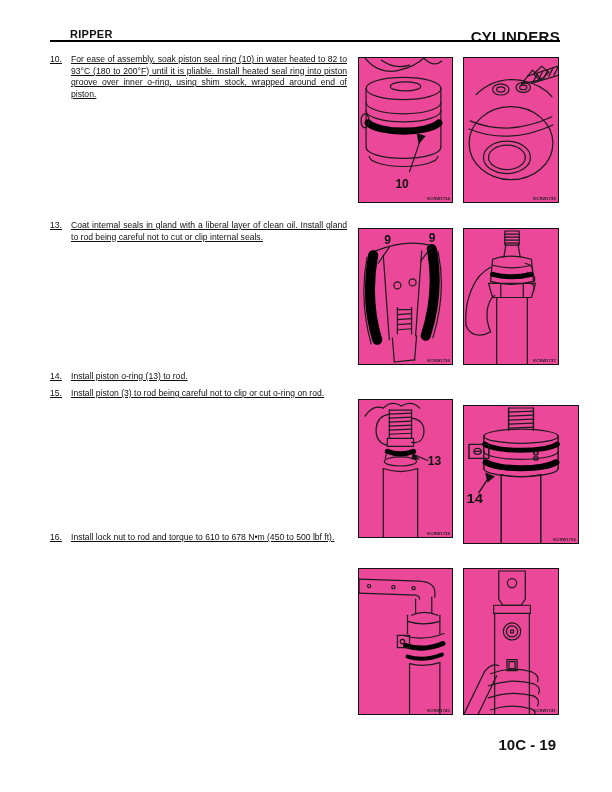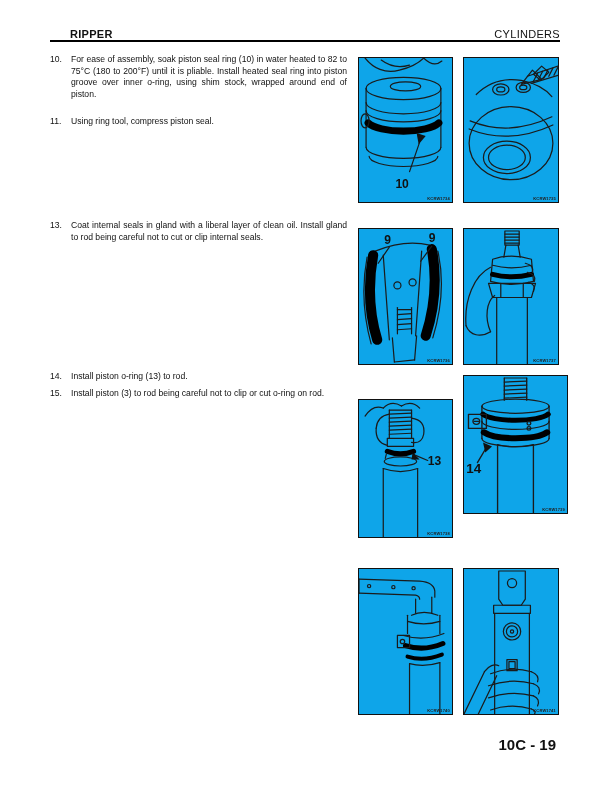--- a/index.html
+++ b/index.html
@@ -1,27 +1,27 @@
 <!DOCTYPE html>
 <html><head>
 <meta charset="utf-8">
 <style>
   html,body{margin:0;padding:0;background:#ffffff;}
   .page{position:relative;width:612px;height:792px;background:#fff;overflow:hidden;
         font-family:"Liberation Sans","DejaVu Sans",sans-serif;color:#111;}
   
   .hdr-left{position:absolute;left:50px;top:28px;font-size:11px;font-weight:bold;letter-spacing:.3px;padding-left:20px;}
-  .hdr-right{position:absolute;right:52px;top:28px;font-size:11px;font-weight:normal;letter-spacing:.3px;}
+  .hdr-right{position:absolute;right:52px;top:28px;font-size:15px;font-weight:bold;letter-spacing:.3px;}
   .hdr-rule{position:absolute;left:50px;top:40px;width:510px;height:2px;background:#000;}
   
-  .step{position:absolute;left:50px;width:297px;display:flex;align-items:flex-start;}
+  .step{position:absolute;left:50px;width:297px;display:flex;align-items:flex-start;text-decoration:underline;}
   .step-num{flex:none;width:21px;font-size:8.6px;line-height:11.6px;}
   .step-text{flex:1;font-size:8.6px;line-height:11.6px;text-align:justify;}
   
-  .fig{position:absolute;border:1.5px solid #111;background:#0ea5e9;box-sizing:border-box;}
+  .fig{position:absolute;border:1.5px solid #111;background:#ec4899;box-sizing:border-box;}
   .fig svg{display:block;width:100%;height:100%;}
   .fig-cap{position:absolute;right:2px;bottom:1px;font-size:7px;font-weight:bold;color:#222;
            transform:scale(.58);transform-origin:right bottom;letter-spacing:.2px;white-space:nowrap;}
   
   .pagenum{position:absolute;right:56px;top:736px;font-size:15px;font-weight:bold;}
   
   .art{stroke:#1b1b1b;stroke-width:1.2;fill:none;stroke-linecap:round;stroke-linejoin:round;}
   .art .blk{stroke:#000;}
   .art .fil{fill:#111;stroke:none;}
   .art text{fill:#111;stroke:none;font-family:"Liberation Sans","DejaVu Sans",sans-serif;
@@ -31,37 +31,37 @@
 <body>
 
 <div class="page">
 
   <div class="hdr-left">RIPPER</div>
   <div class="hdr-right">CYLINDERS</div>
   <div class="hdr-rule"></div>
 
   <div class="step" style="top:54px">
     <span class="step-num">10.</span>
-    <span class="step-text">For ease of assembly, soak piston seal ring (10) in water heated to 82 to 75°C (180 to 200°F) until it is pliable. Install heated seal ring into piston groove over inner o-ring, using shim stock, wrapped around end of piston.</span>
-  </div>
-  <div class="step" style="top:116px">
-    <span class="step-num">11.</span>
-    <span class="step-text">Using ring tool, compress piston seal.</span>
+    <span class="step-text">For ease of assembly, soak piston seal ring (10) in water heated to 82 to 93°C (180 to 200°F) until it is pliable. Install heated seal ring into piston groove over inner o-ring, using shim stock, wrapped around end of piston.</span>
   </div>
   <div class="step" style="top:220px">
     <span class="step-num">13.</span>
     <span class="step-text">Coat internal seals in gland with a liberal layer of clean oil. Install gland to rod being careful not to cut or clip internal seals.</span>
   </div>
   <div class="step" style="top:371px">
     <span class="step-num">14.</span>
     <span class="step-text">Install piston o-ring (13) to rod.</span>
   </div>
   <div class="step" style="top:388px">
     <span class="step-num">15.</span>
     <span class="step-text">Install piston (3) to rod being careful not to clip or cut o-ring on rod.</span>
+  </div>
+  <div class="step" style="top:532px">
+    <span class="step-num">16.</span>
+    <span class="step-text">Install lock nut to rod and torque to 610 to 678 N•m (450 to 500 lbf ft).</span>
   </div>
 
   <div class="fig" style="left:358px;top:57px;width:95px;height:146px">
     <svg class="art" viewBox="0 0 92 142" preserveAspectRatio="none">
       <path d="M6,0 C14,10 26,16 40,12 C52,9 60,4 64,0"></path>
       <path d="M64,0 C70,6 76,8 82,3"></path>
       <path d="M22,2 C30,8 40,10 50,7"></path>
       <ellipse cx="44" cy="30" rx="37" ry="11"></ellipse>
       <ellipse cx="46" cy="28" rx="15" ry="4.5"></ellipse>
       <path d="M7,30 L7,88"></path>
@@ -185,21 +185,21 @@
       <path d="M52,18 q14,2 12,16 q-2,10 -12,8"></path>
       <path d="M30,14 q-12,2 -13,14"></path>
       <path d="M17,28 q-1,14 11,17"></path>
       <line x1="56" y1="55" x2="68" y2="60"></line>
       <polygon class="fil" points="53,52 60,59 52,59"></polygon>
       <text x="68" y="65">13</text>
     </svg>
     <span class="fig-cap">KCRW1738</span>
   </div>
 
-  <div class="fig" style="left:463px;top:375px;width:105px;height:139px">
+  <div class="fig" style="left:463px;top:405px;width:116px;height:139px">
     <svg class="art" viewBox="0 0 92 136" preserveAspectRatio="none">
       <path d="M36,2 L36,24"></path>
         <path d="M56,2 L56,24"></path>
         <path d="M36,2 L56,2"></path>
       <path d="M36,6 L56,5"></path>
         <path d="M36,10 L56,9"></path>
         <path d="M36,14 L56,13"></path>
         <path d="M36,18 L56,17"></path>
         <path d="M36,22 L56,21"></path>
       <ellipse cx="46" cy="30" rx="30" ry="7"></ellipse>

